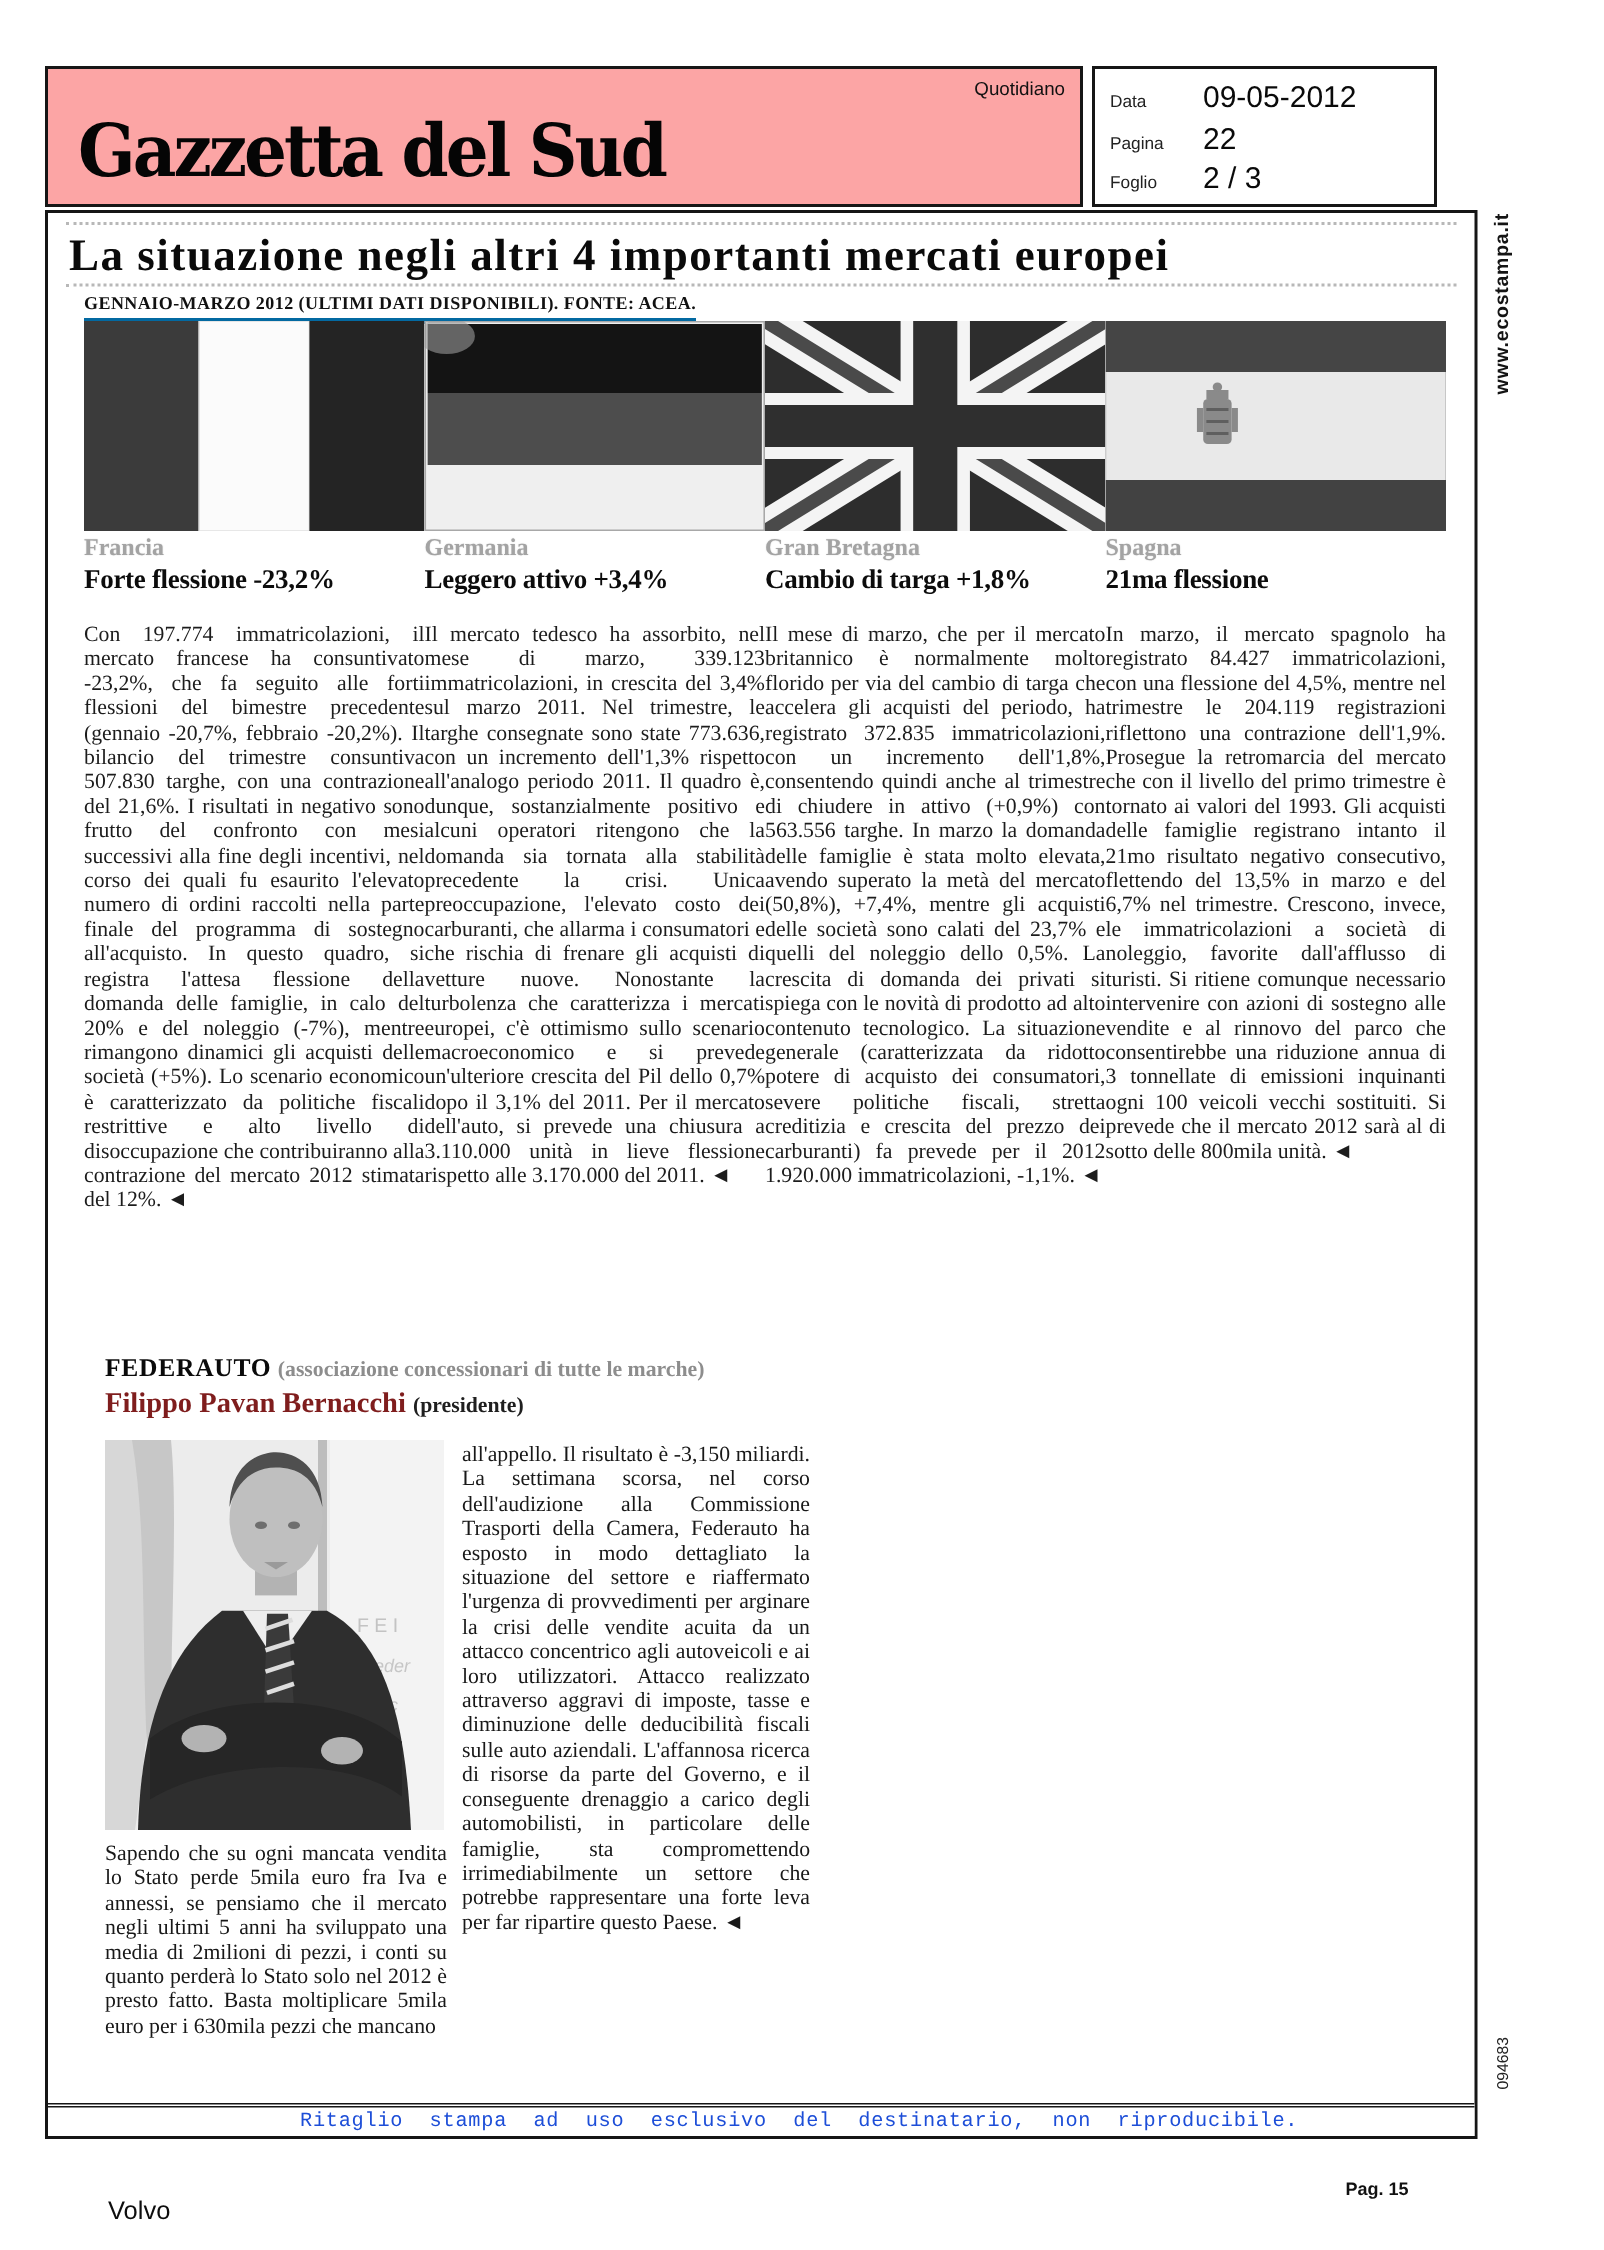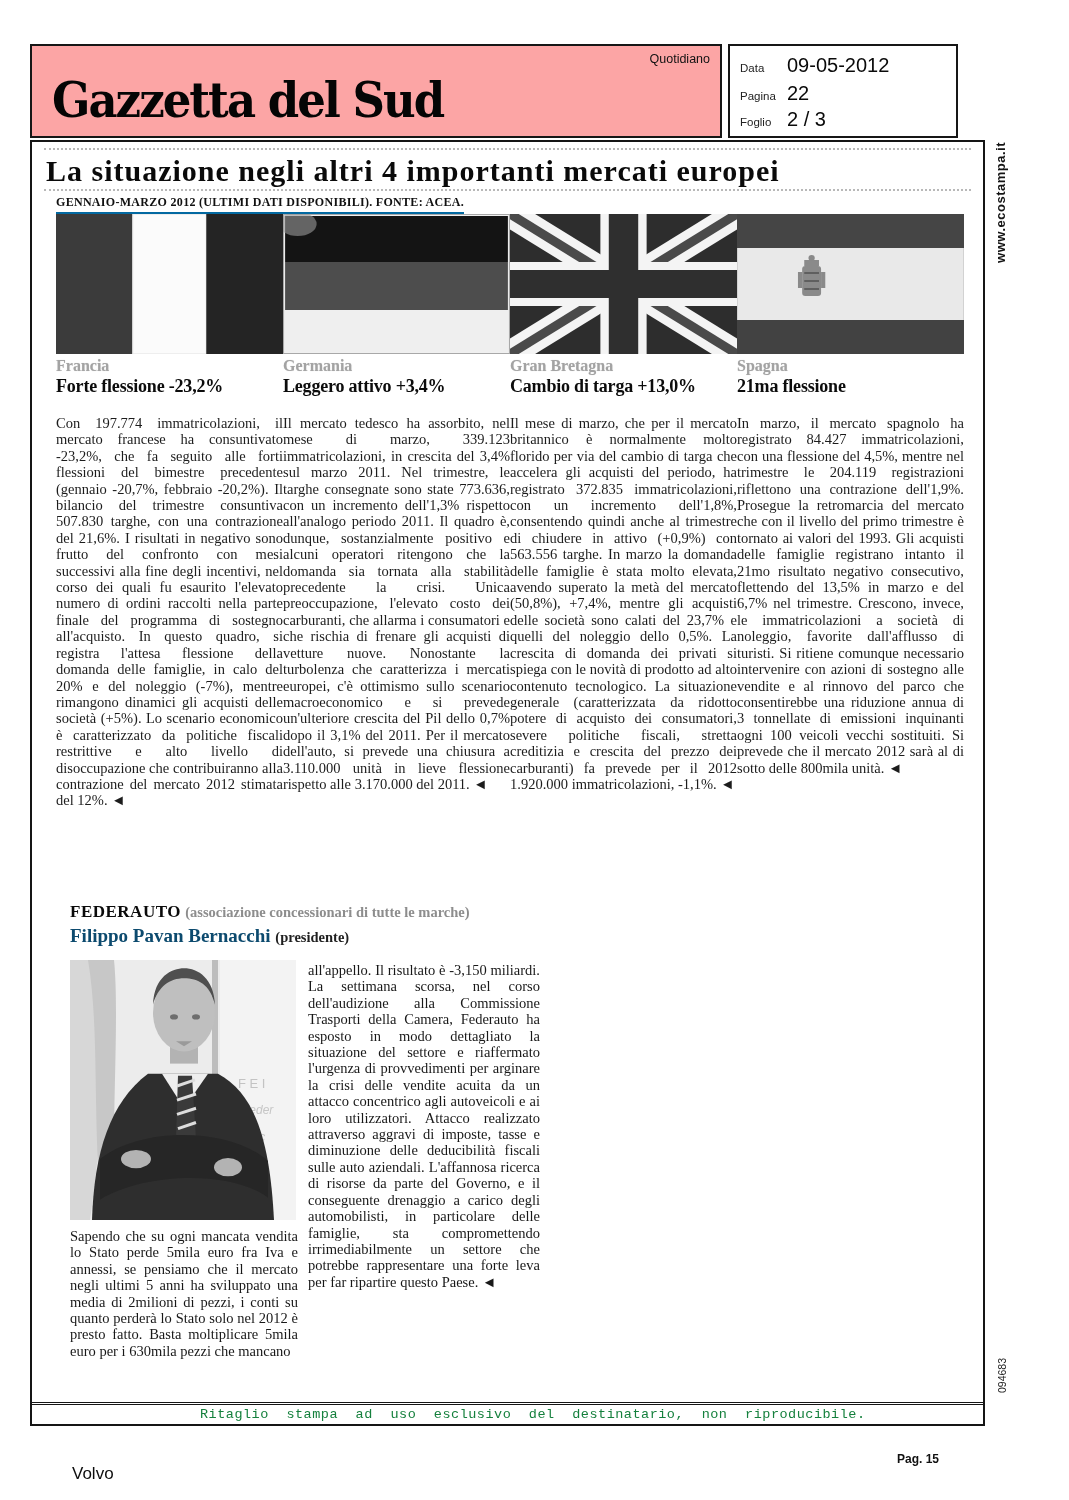--- a/index.html
+++ b/index.html
@@ -5,21 +5,21 @@
   * { margin:0; padding:0; box-sizing:border-box; }
   body { background:#e8e8e8; font-family:"Liberation Serif", serif; }
   .page { position:relative; width:1069px; height:1500px; margin:0 auto; background:#ffffff; overflow:hidden; color:#181818; }
 
   
   .header-left { position:absolute; left:30px; top:44px; width:692px; height:94px; border:2px solid #161616; background:#fca5a5; }
   .quotidiano { position:absolute; right:10px; top:6px; font-family:"Liberation Sans",sans-serif; font-size:12.5px; color:#111; }
   .logo { position:absolute; left:20px; top:26px; font-family:"DejaVu Serif","Liberation Serif",serif; font-weight:bold; font-size:45px; letter-spacing:-2px; color:#050505; transform:scaleY(1.08); transform-origin:left top; }
   .header-right { position:absolute; left:728px; top:44px; width:230px; height:94px; border:2px solid #161616; background:#fff; font-family:"Liberation Sans",sans-serif; }
   .meta-row { position:absolute; left:10px; display:flex; align-items:baseline; }
-  .meta-label { width:47px; font-size:11.5px; color:#222; }
+  .meta-label { width:62px; font-size:11.5px; color:#222; }
   .meta-value { font-size:20px; color:#0a0a0a; }
 
   
   .vert-up { writing-mode:vertical-rl; transform:rotate(180deg); white-space:nowrap; }
   .ecostampa { position:absolute; left:993px; top:142px; font-family:"Liberation Sans",sans-serif; font-weight:bold; font-size:13px; color:#141414; letter-spacing:.5px; }
   .clip-code { position:absolute; left:996px; top:1358px; font-family:"Liberation Sans",sans-serif; font-size:10.5px; color:#222; }
 
   
   .frame { position:absolute; left:30px; top:140px; width:955px; height:1286px; border:2px solid #151515; background:#fff; }
   .rule-dotted { position:absolute; left:12px; right:12px; border-top:2px dotted #b8b8b8; }
@@ -33,29 +33,29 @@
   .country { margin-top:3px; font-weight:bold; font-size:16px; color:#a3a3a3; text-shadow:0 0 1px #d6d6d6; }
   .col-title { font-weight:bold; font-size:18px; color:#0c0c0c; margin-top:1px; letter-spacing:-.2px; }
   .col-body { margin-top:18px; font-size:14.5px; line-height:16.4px; text-align:justify; color:#1c1c1c; }
 
   
   .fed-head { position:absolute; left:38px; top:760px; }
   .fed-line1 { font-size:17px; }
   .fed-org { font-weight:bold; color:#0a0a0a; letter-spacing:.5px; }
   .fed-org-sub { font-weight:bold; font-size:14.5px; color:#8d8d8d; }
   .fed-line2 { margin-top:3px; font-size:19px; }
-  .fed-person { font-weight:bold; color:#0c4a6e; }
+  .fed-person { font-weight:bold; color:#7f1d1d; }
   .fed-role { font-weight:bold; font-size:14.5px; color:#1f1f1f; }
   .fed-photo { position:absolute; left:38px; top:818px; width:226px; height:260px; }
   .fed-photo svg { width:100%; height:100%; display:block; }
   .fed-left { position:absolute; left:38px; top:1086px; width:228px; font-size:14.5px; line-height:16.4px; text-align:justify; }
   .fed-right { position:absolute; left:276px; top:820px; width:232px; font-size:14.5px; line-height:16.4px; text-align:justify; }
 
   
-  .strip { position:absolute; left:0; right:0; bottom:0; height:22px; border-top:3px double #151515; background:#fff; font-family:"Liberation Mono",monospace; font-size:13.5px; color:#15803d; line-height:19px; padding-left:168px; word-spacing:9px; letter-spacing:.5px; }
+  .strip { position:absolute; left:0; right:0; bottom:0; height:22px; border-top:3px double #151515; background:#fff; font-family:"Liberation Mono",monospace; font-size:13.5px; color:#1d4ed8; line-height:19px; padding-left:168px; word-spacing:9px; letter-spacing:.5px; }
 
   .client-name { position:absolute; left:72px; top:1464px; font-family:"Liberation Sans",sans-serif; font-size:17px; color:#0d0d0d; }
   .page-ref { position:absolute; left:897px; top:1452px; font-family:"Liberation Sans",sans-serif; font-weight:bold; font-size:12px; color:#111; }
 </style>
 </head>
 <body>
 
 <div class="page">
 
   <div class="header-left">
@@ -124,21 +124,21 @@
             <line x1="216" y1="0" x2="0" y2="140" stroke="#f4f4f4" stroke-width="26"></line>
             <line x1="0" y1="0" x2="216" y2="140" stroke="#4a4a4a" stroke-width="9"></line>
             <line x1="216" y1="0" x2="0" y2="140" stroke="#4a4a4a" stroke-width="9"></line>
             <rect x="86" y="0" width="44" height="140" fill="#f4f4f4"></rect>
             <rect x="0" y="48" width="216" height="44" fill="#f4f4f4"></rect>
             <rect x="94" y="0" width="28" height="140" fill="#2f2f2f"></rect>
             <rect x="0" y="56" width="216" height="28" fill="#2f2f2f"></rect>
           </svg>
         </div>
         <div class="country">Gran Bretagna</div>
-        <h3 class="col-title">Cambio di targa +13,0%</h3>
+        <h3 class="col-title">Cambio di targa +1,8%</h3>
         <p class="col-body">Il mese di marzo, che per il mercato britannico è normalmente molto florido per via del cambio di targa che accelera gli acquisti del periodo, ha registrato 372.835 immatricolazioni, con un incremento dell'1,8%, consentendo quindi anche al trimestre di chiudere in attivo (+0,9%) con 563.556 targhe. In marzo la domanda delle famiglie è stata molto elevata, avendo superato la metà del mercato (50,8%), +7,4%, mentre gli acquisti delle società sono calati del 23,7% e quelli del noleggio dello 0,5%. La crescita di domanda dei privati si spiega con le novità di prodotto ad alto contenuto tecnologico. La situazione generale (caratterizzata da ridotto potere di acquisto dei consumatori, severe politiche fiscali, stretta creditizia e crescita del prezzo dei carburanti) fa prevede per il 2012 1.920.000 immatricolazioni, -1,1%. ◄</p>
       </div>
 
       <div class="col">
         <div class="flag">
           <svg viewBox="0 0 216 140" preserveAspectRatio="none">
             <rect x="0" y="0" width="216" height="140" fill="#e9e9e9" stroke="#bdbdbd" stroke-width="1"></rect>
             <rect x="0" y="0" width="216" height="34" fill="#454545"></rect>
             <rect x="0" y="106" width="216" height="34" fill="#424242"></rect>
             <g fill="#8a8a8a">

